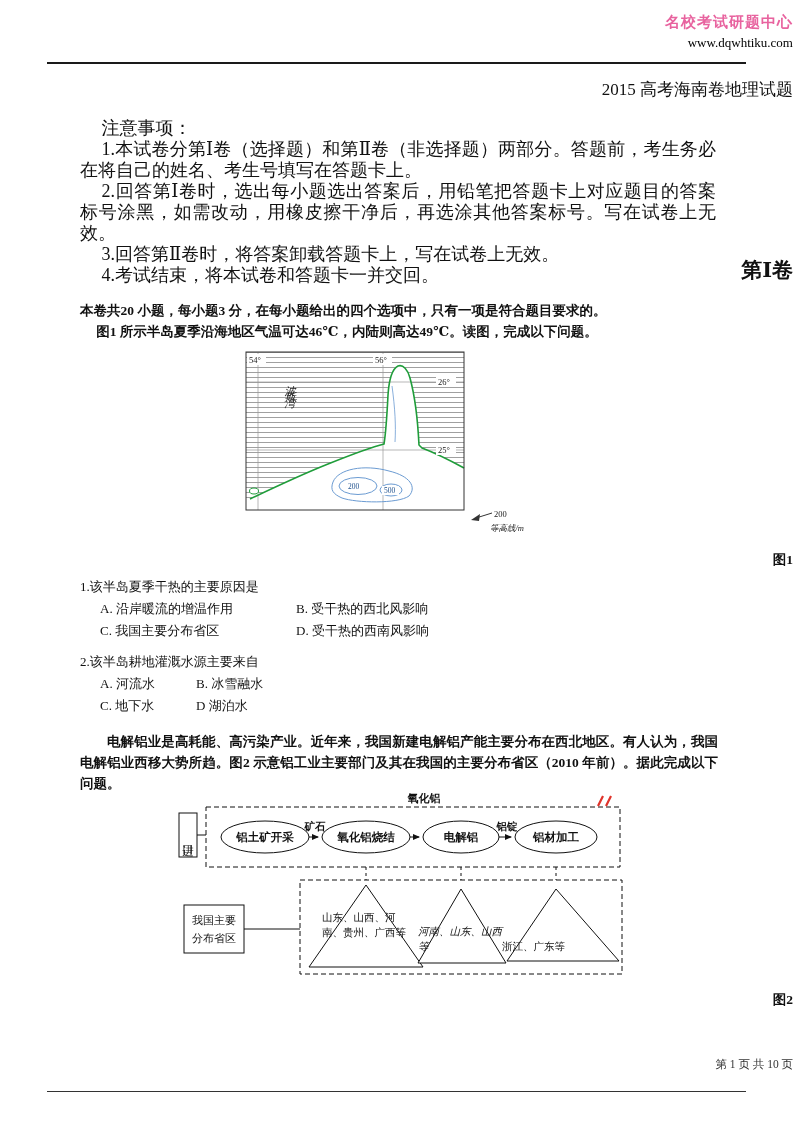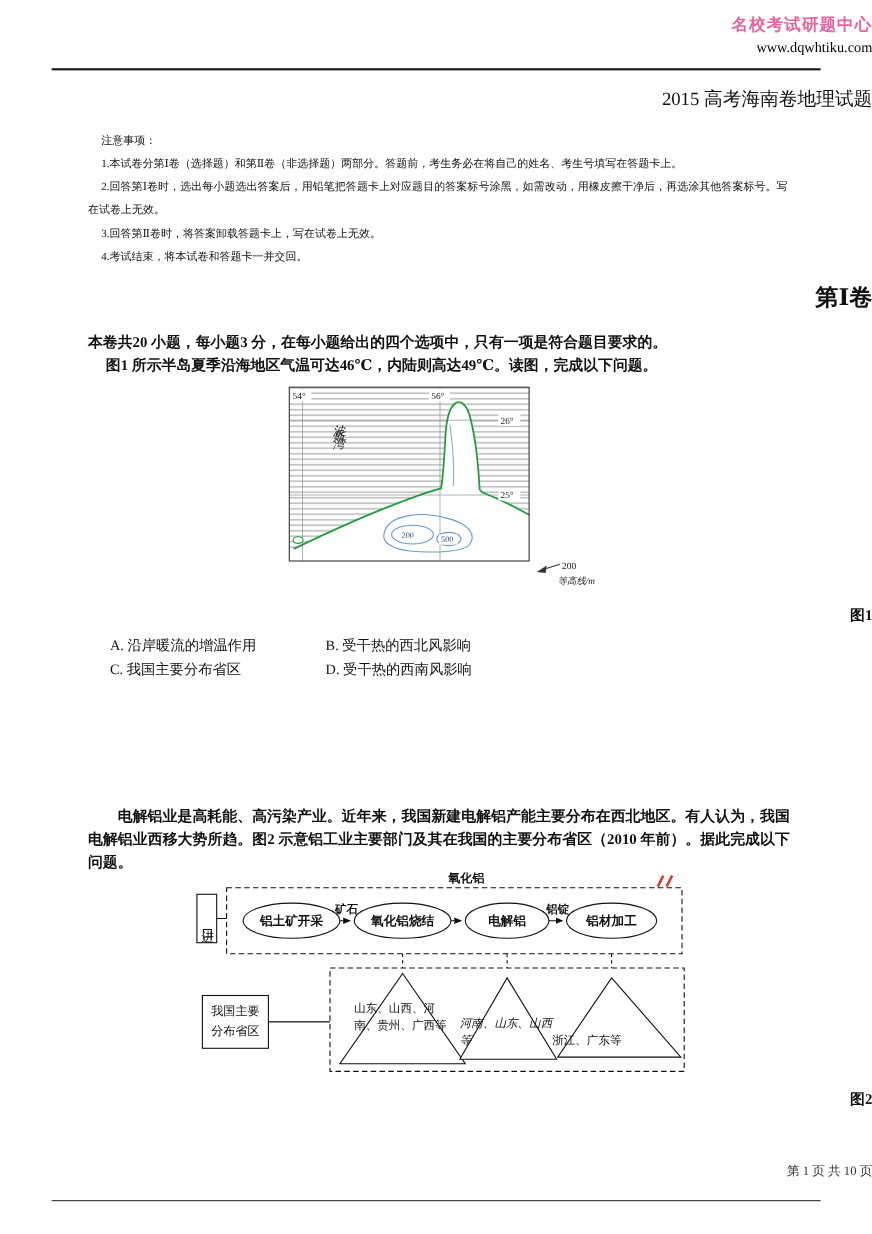--- a/index.html
+++ b/index.html
@@ -6,27 +6,27 @@
   .page{
     position:relative;width:793px;height:1122px;margin:0 auto;background:#ffffff;
     font-family:"Liberation Serif","DejaVu Serif",serif;color:#111;overflow:hidden;
   }
   .abs{position:absolute;}
   .center{left:0;right:0;text-align:right;}
   .site-name{top:13px;color:#e8639f;font-weight:bold;font-size:15px;letter-spacing:1px;}
   .site-url{top:35px;color:#000000;font-size:13px;cursor:pointer;}
   .header-rule{top:62px;left:47px;width:699px;border-top:2px solid #1a1a1a;}
   .doc-title{top:78px;font-size:17px;font-weight:normal;margin:0;}
-  .notice{left:80px;top:118px;width:636px;font-size:10px;line-height:21px;text-align:justify;}
+  .notice{left:80px;top:118px;width:636px;font-size:18px;line-height:21px;text-align:justify;}
   .notice p{margin:0;text-indent:1.2em;}
   .vol-heading{top:256px;font-size:21px;font-weight:bold;margin:0;}
   .para{margin:0;}
   .intro{left:80px;top:302px;width:640px;font-weight:bold;font-size:13.5px;}
   .fig1-intro{left:80px;top:323px;width:640px;font-weight:bold;font-size:13.5px;text-indent:1.2em;}
-  .figure1{left:255px;top:350px;width:312px;height:197px;margin:0;}
+  .figure1{left:238px;top:350px;width:312px;height:197px;margin:0;}
   .sea-label{position:absolute;left:44px;top:26px;height:84px;writing-mode:vertical-rl;
     letter-spacing:6px;font-size:11px;font-style:italic;color:#222;}
   .caption{font-weight:bold;font-size:13.5px;margin:0;}
   .cap1{top:551px;}
   .cap2{top:991px;padding-left:28px;}
   .question{left:80px;width:640px;font-size:13px;line-height:22px;}
   .q1{top:576px;}
   .q2{top:651px;}
   .question .stem{margin:0;}
   .opts{display:grid;margin-left:20px;}
@@ -125,28 +125,38 @@
         <polygon points="233,170 242,164 241,171" fill="#333"></polygon>
         <text x="256" y="167" font-size="8.5" fill="#222">200</text>
         <text x="252" y="181" font-size="8.5" font-style="italic" fill="#222">等高线/m</text>
       </g>
     </svg>
     <div class="sea-label">波斯湾</div>
   </figure>
   <p class="abs center caption cap1">图1</p>
 
   <div class="abs question q1">
+    <p class="stem">1.该半岛夏季干热的主要原因是</p>
     <div class="opts opts-wide">
       <span>A. 沿岸暖流的增温作用</span>
       <span>B. 受干热的西北风影响</span>
       <span>C. 我国主要分布省区</span>
       <span>D. 受干热的西南风影响</span>
     </div>
   </div>
 
+  <div class="abs question q2">
+    <p class="stem">2.该半岛耕地灌溉水源主要来自</p>
+    <div class="opts opts-narrow">
+      <span>A. 河流水</span>
+      <span>B. 冰雪融水</span>
+      <span>C. 地下水</span>
+      <span>D 湖泊水</span>
+    </div>
+  </div>
 
   <p class="abs para passage2">电解铝业是高耗能、高污染产业。近年来，我国新建电解铝产能主要分布在西北地区。有人认为，我国电解铝业西移大势所趋。图2 示意铝工业主要部门及其在我国的主要分布省区（2010 年前）。据此完成以下问题。</p>
 
   <div class="abs figure2">
     <svg width="660" height="190" viewBox="0 0 660 190">
       <defs>
         <marker id="arr" markerWidth="8" markerHeight="8" refX="6" refY="3" orient="auto">
           <path d="M0 0 L7 3 L0 6 Z" fill="#111"></path>
         </marker>
       </defs>

